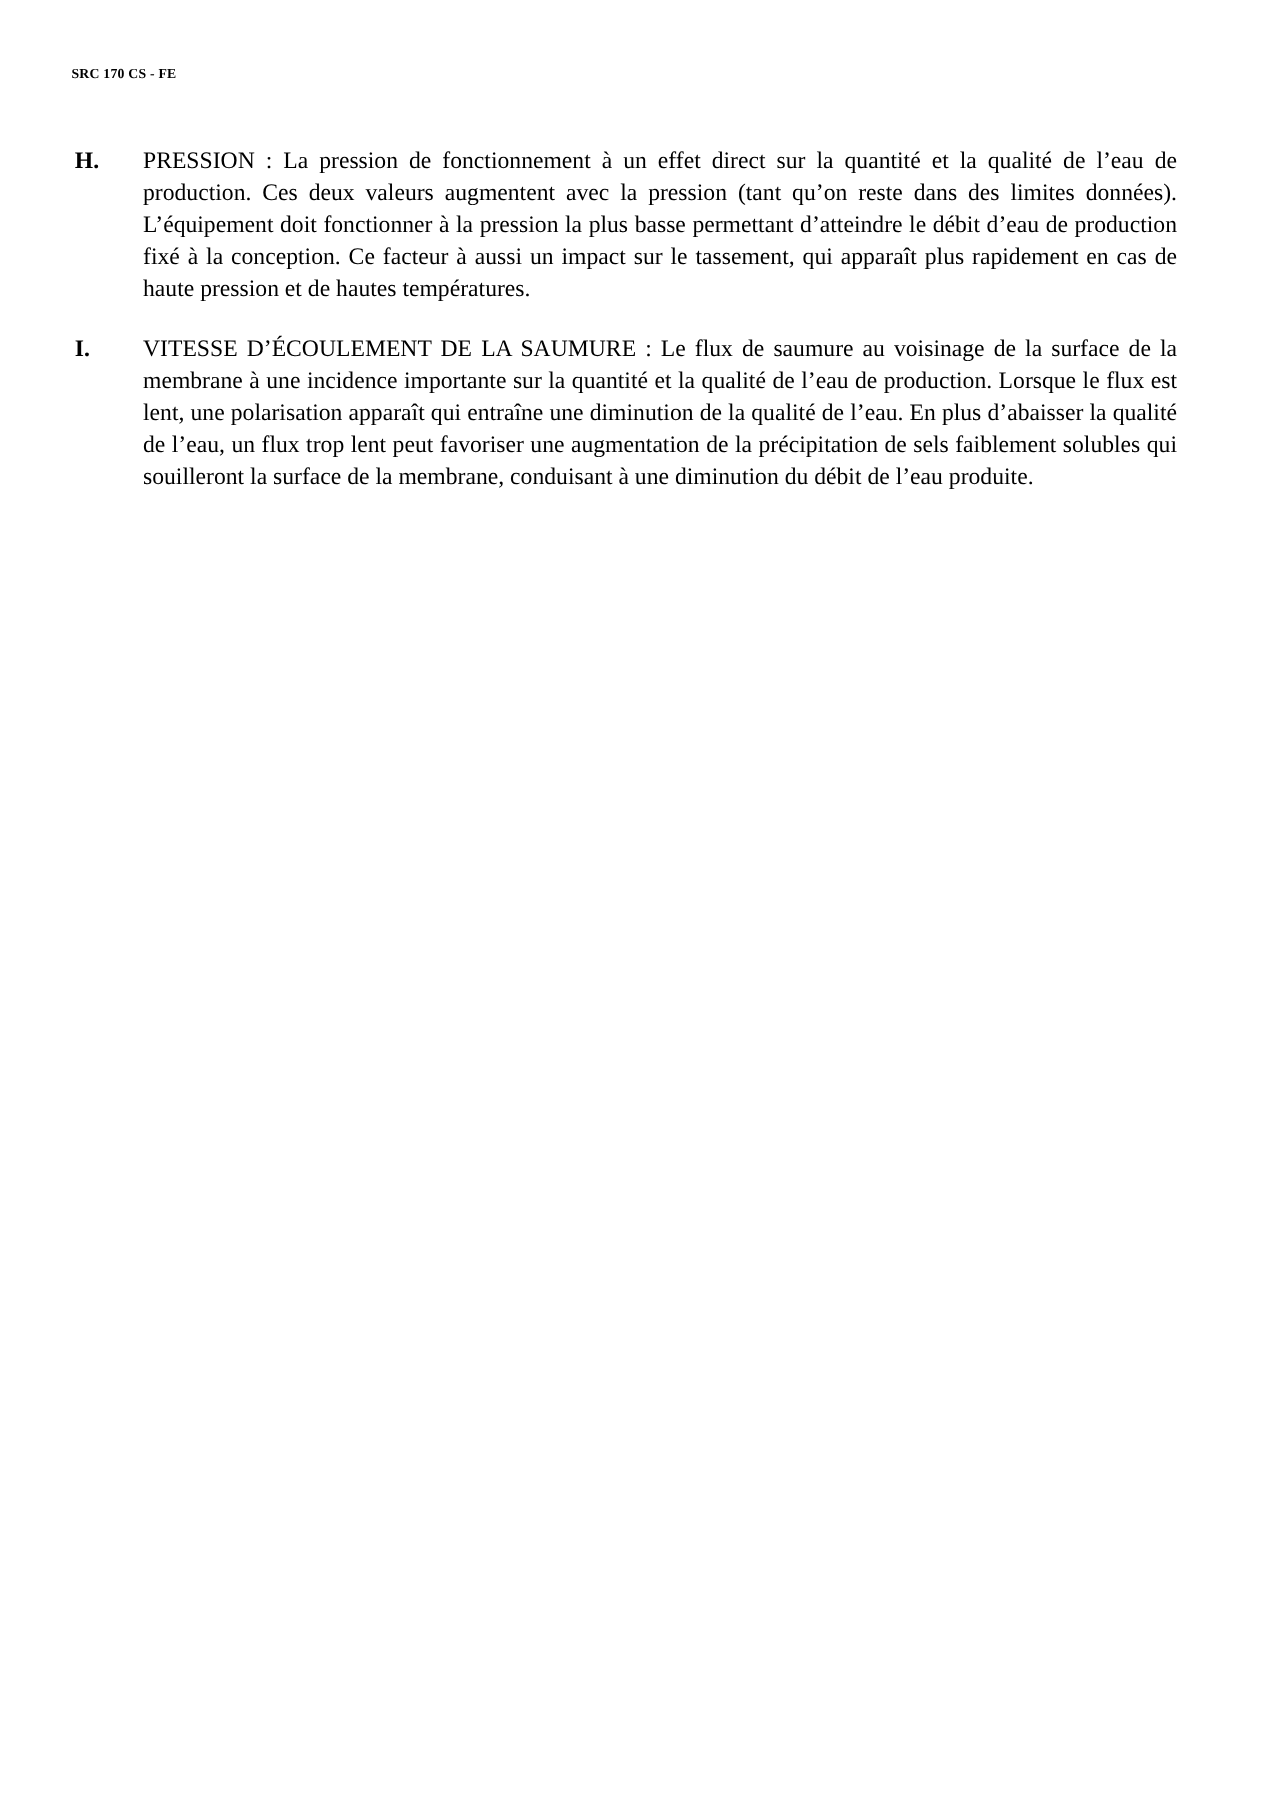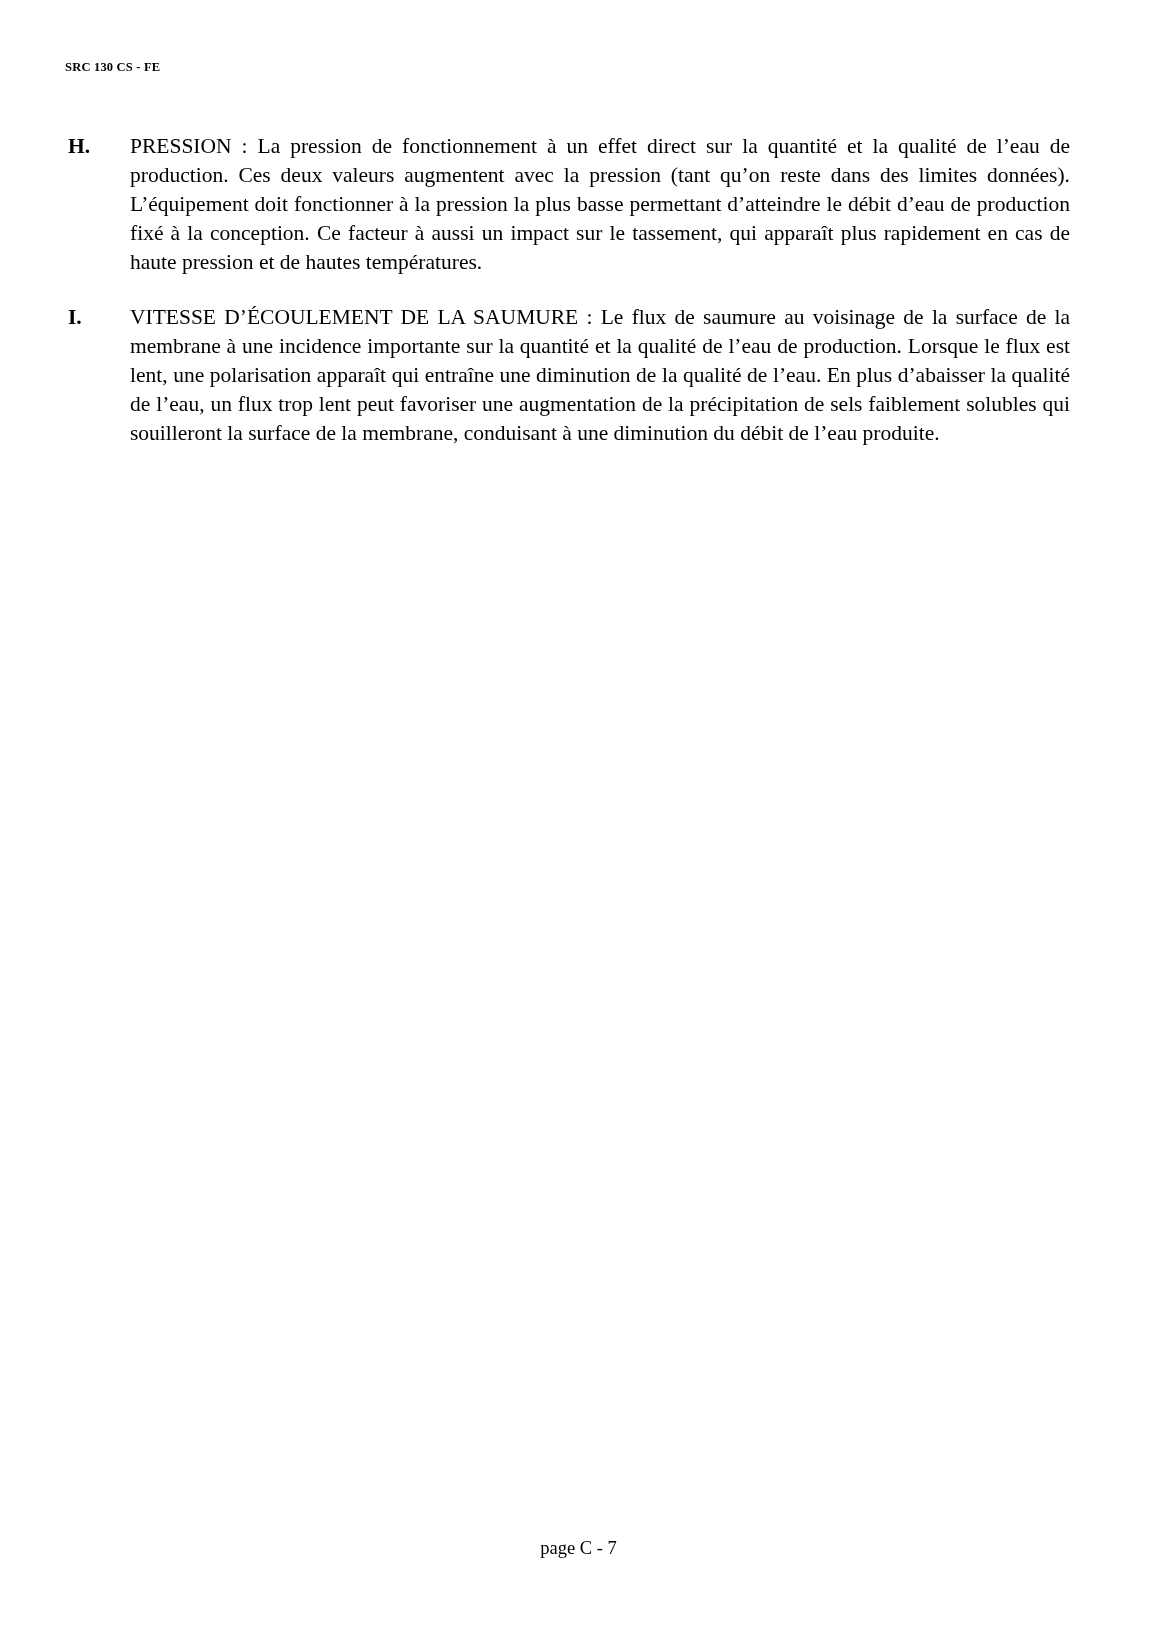--- a/index.html
+++ b/index.html
@@ -67,31 +67,30 @@
     text-align: center;
     font-size: 18.5px;
     line-height: 24px;
   }
 </style>
 </head>
 <body>
 
 <div class="page">
 
-  <div class="running-header">SRC 130 CS - FE</div>
+  <div class="running-header">SRC 170 CS - FE</div>
 
   <div class="content">
 
     <div class="clause">
       <span class="clause-marker">H.</span>
       <p class="clause-body"><span class="clause-title">PRESSION :</span><span> La pression de fonctionnement à un effet direct sur la quantité et la qualité de l’eau de production. Ces deux valeurs augmentent avec la pression (tant qu’on reste dans des limites données). L’équipement doit fonctionner à la pression la plus basse permettant d’atteindre le débit d’eau de production fixé à la conception. Ce facteur à aussi un impact sur le tassement, qui apparaît plus rapidement en cas de haute pression et de hautes températures.</span></p>
     </div>
 
     <div class="clause">
       <span class="clause-marker">I.</span>
       <p class="clause-body"><span class="clause-title">VITESSE D’ÉCOULEMENT DE LA SAUMURE :</span><span> Le flux de saumure au voisinage de la surface de la membrane à une incidence importante sur la quantité et la qualité de l’eau de production. Lorsque le flux est lent, une polarisation apparaît qui entraîne une diminution de la qualité de l’eau. En plus d’abaisser la qualité de l’eau, un flux trop lent peut favoriser une augmentation de la précipitation de sels faiblement solubles qui souilleront la surface de la membrane, conduisant à une diminution du débit de l’eau produite.</span></p>
     </div>
 
   </div>
 
-  <div class="footer">page C - 7</div>
 
 </div>
 
 </body></html>

